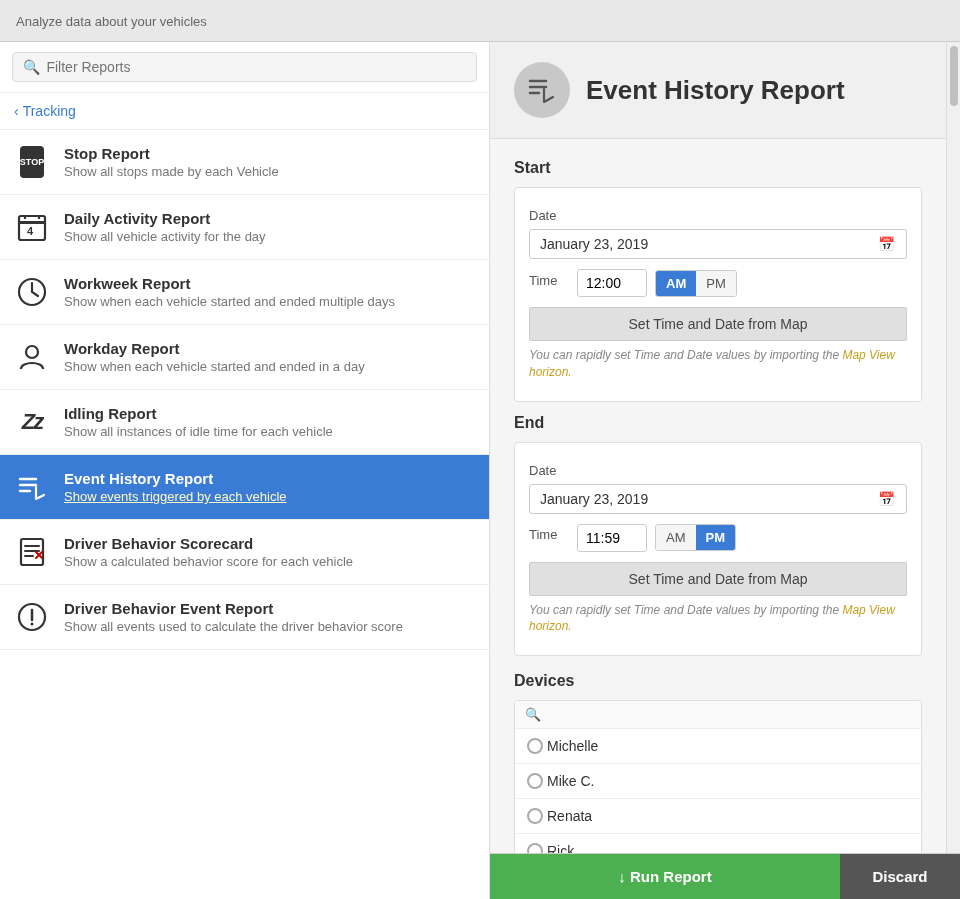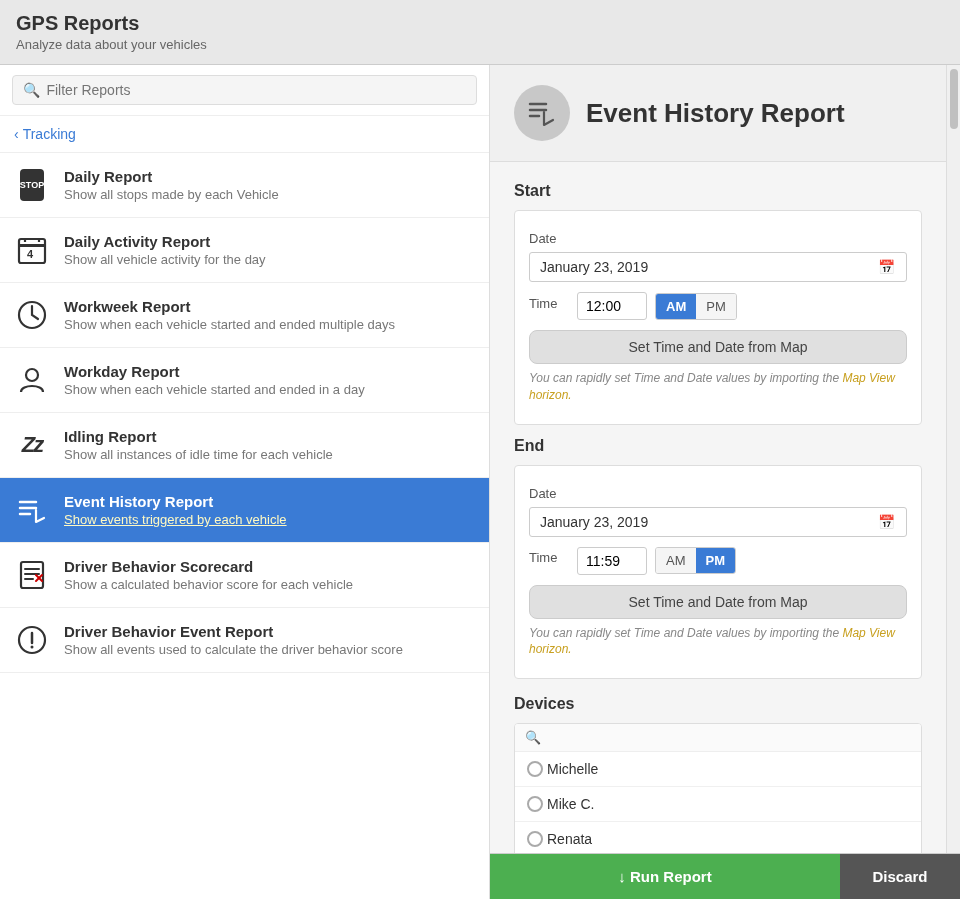--- a/index.html
+++ b/index.html
@@ -61,21 +61,21 @@
     .date-input-row { display: flex; align-items: center; justify-content: space-between; border: 1px solid #ccc; border-radius: 3px; padding: 6px 10px; background: #fff; cursor: pointer; }
     .date-input-row span { font-size: 14px; color: #333; }
     .cal-icon { color: #888; font-size: 16px; }
 
     .time-row { display: flex; align-items: center; gap: 8px; margin-top: 10px; }
     .time-input { border: 1px solid #ccc; border-radius: 3px; padding: 5px 8px; font-size: 14px; width: 70px; }
     .am-pm-toggle { display: flex; border: 1px solid #ccc; border-radius: 3px; overflow: hidden; }
     .am-pm-btn { padding: 5px 10px; font-size: 13px; cursor: pointer; background: #f5f5f5; color: #555; border: none; }
     .am-pm-btn.active { background: #3a7bd5; color: #fff; font-weight: bold; }
 
-    .set-time-btn { width: 100%; padding: 8px; background: #e0e0e0; border: 1px solid #ccc; border-radius: 8px; font-size: 14px; color: #444; cursor: pointer; margin: 10px 0 6px; text-align: center; }
+    .set-time-btn { width: 100%; padding: 8px; background: #e0e0e0; border: 1px solid #ccc; border-radius: 2px; font-size: 14px; color: #444; cursor: pointer; margin: 10px 0 6px; text-align: center; }
 
     .map-hint { font-size: 12px; color: #888; font-style: italic; line-height: 1.4; }
     .map-hint a { color: #c8a020; text-decoration: none; }
 
     
     .devices-section { margin-top: 16px; }
     .devices-box { background: #fff; border: 1px solid #ddd; border-radius: 4px; overflow: hidden; }
     .devices-search { display: flex; align-items: center; padding: 6px 10px; border-bottom: 1px solid #eee; background: #fafafa; }
     .devices-search-icon { color: #aaa; margin-right: 6px; font-size: 13px; }
     .devices-search input { border: none; background: transparent; outline: none; font-size: 13px; width: 100%; }
@@ -93,21 +93,20 @@
 
     
     .bottom-bar { display: flex; border-top: 1px solid #ccc; background: #fff; justify-content: space-between; }
     .run-report-btn { flex: 1; background: #4caf50; color: #fff; font-size: 15px; font-weight: 600; border: none; padding: 14px; cursor: pointer; display: flex; align-items: center; justify-content: center; gap: 8px; }
     .discard-btn { width: 120px; background: #555; color: #fff; font-size: 15px; font-weight: 600; border: none; cursor: pointer; }
   </style>
 </head>
 <body>
 
 <div class="app-header">
-  <div class="app-title">GPS Reports</div>
   <div class="app-subtitle">Analyze data about your vehicles</div>
 </div>
 
 <div class="main-layout">
 
   <div class="left-panel">
 
     <div class="search-bar">
       <div class="search-input-wrap">
         <span class="search-icon-char">🔍</span>
@@ -120,21 +119,21 @@
       <span>Tracking</span>
     </div>
 
     <div class="report-list">
 
       <div class="report-item">
         <div class="report-icon">
           <div class="stop-badge">STOP</div>
         </div>
         <div class="report-item-text">
-          <div class="report-item-title">Daily Report</div>
+          <div class="report-item-title">Stop Report</div>
           <div class="report-item-desc">Show all stops made by each Vehicle</div>
         </div>
       </div>
 
       <div class="report-item">
         <div class="report-icon">
           <svg width="32" height="32" viewBox="0 0 32 32" fill="none">
             <rect x="3" y="5" width="26" height="24" rx="2" stroke="#333" stroke-width="2.2" fill="none"></rect>
             <rect x="3" y="10" width="26" height="3" fill="#333"></rect>
             <line x1="9" y1="4" x2="9" y2="8" stroke="#333" stroke-width="2.2"></line>

